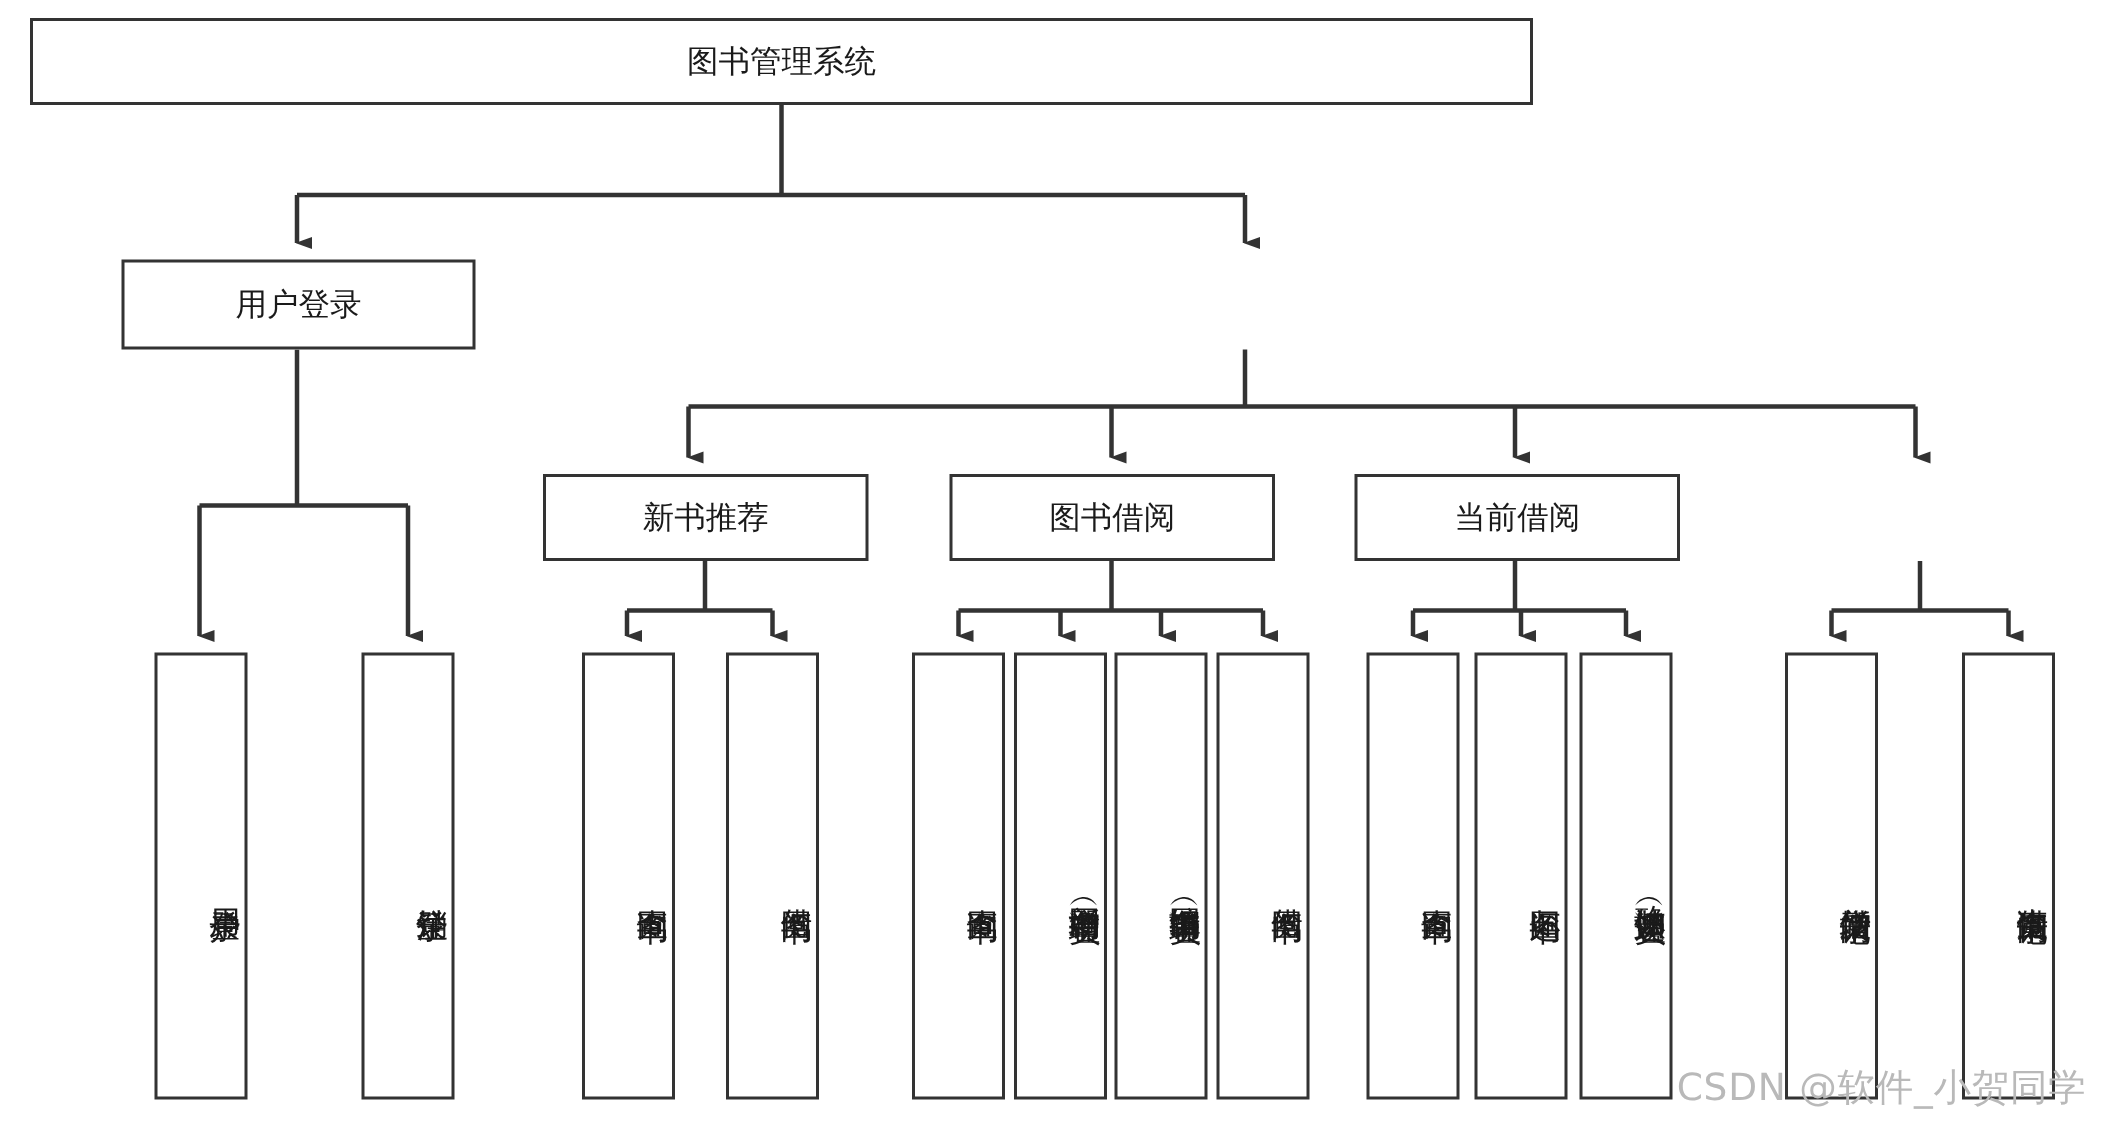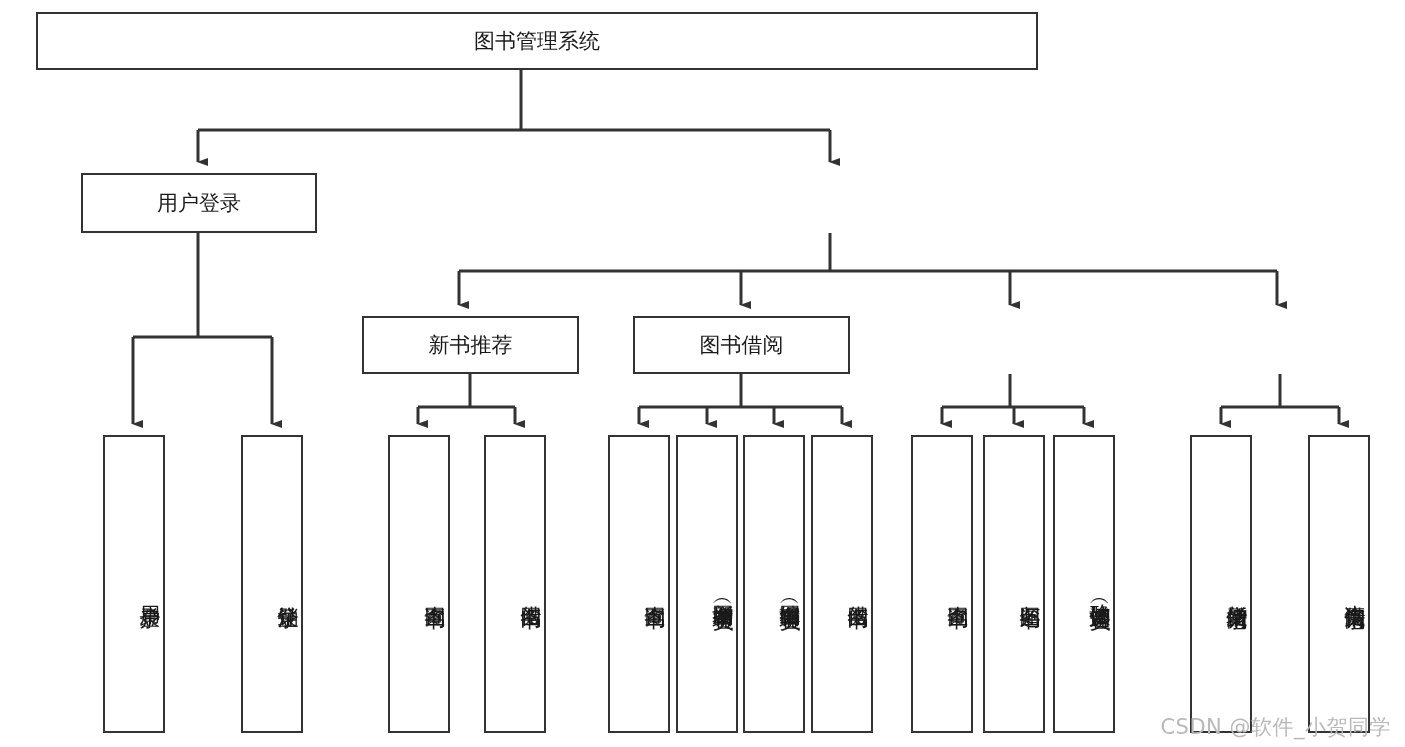--- a/index.html
+++ b/index.html
@@ -50,21 +50,21 @@
     justify-content: center;
     letter-spacing: 1px;
   }
   .node .lbl {
     display: block;
   }
   .watermark {
     position: absolute;
     right: 14px;
     bottom: 6px;
-    font-size: 21px;
+    font-size: 25px;
     color: #b9b9b9;
     letter-spacing: 0.5px;
     white-space: nowrap;
     user-select: none;
   }
 </style>
 </head>
 <body>
 
 <div id="canvas">
@@ -128,34 +128,37 @@
     </g>
 
     <g stroke="#333333" stroke-width="3" fill="none">
       <path d="M1280,374 L1280,407"></path>
       <path d="M1221,407 L1339,407"></path>
       <path d="M1221,407 L1221,424" marker-end="url(#arrowhead)"></path>
       <path d="M1339,407 L1339,424" marker-end="url(#arrowhead)"></path>
     </g>
   </svg>
 
-  <div class="node h" style="left:36px; top:12px; width:1002px; height:58px;">
+  <div class="node h" style="left:20px; top:12px; width:1002px; height:58px;">
     <span class="lbl">图书管理系统</span>
   </div>
 
   <div class="node h" style="left:81px; top:173px; width:236px; height:60px;">
     <span class="lbl">用户登录</span>
   </div>
 
   <div class="node h" style="left:362px; top:316px; width:217px; height:58px;text-align:center;">
     <span class="lbl">新书推荐</span>
   </div>
   <div class="node h" style="left:633px; top:316px; width:217px; height:58px;text-align:right;">
     <span class="lbl">图书借阅</span>
   </div>
+  <div class="node h" style="left:903px; top:316px; width:217px; height:58px;">
+    <span class="lbl">当前借阅</span>
+  </div>
 
   <div class="node v" style="left:103px; top:435px; width:62px; height:298px;">
     <span class="lbl">用户登录</span>
   </div>
   <div class="node v" style="left:241px; top:435px; width:62px; height:298px;">
     <span class="lbl">注销登录</span>
   </div>
 
   <div class="node v" style="left:388px; top:435px; width:62px; height:298px;">
     <span class="lbl">查询图书</span>

